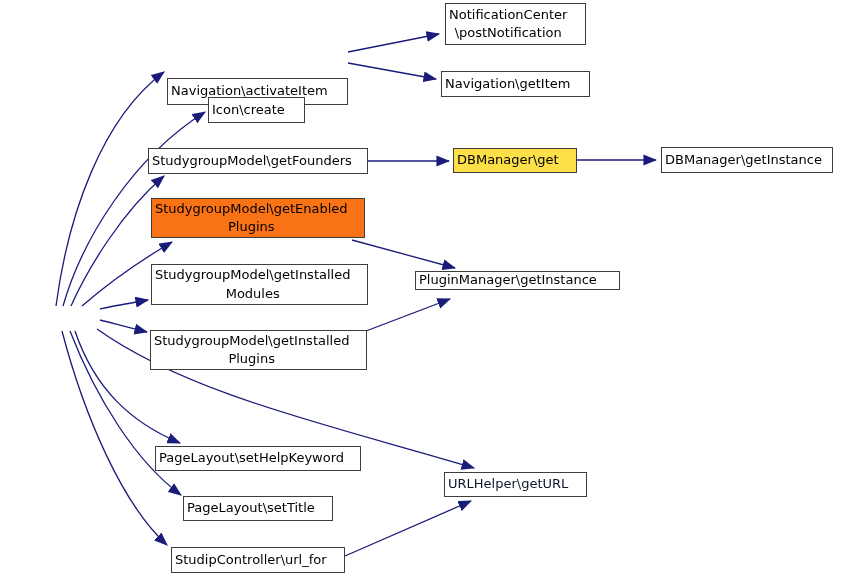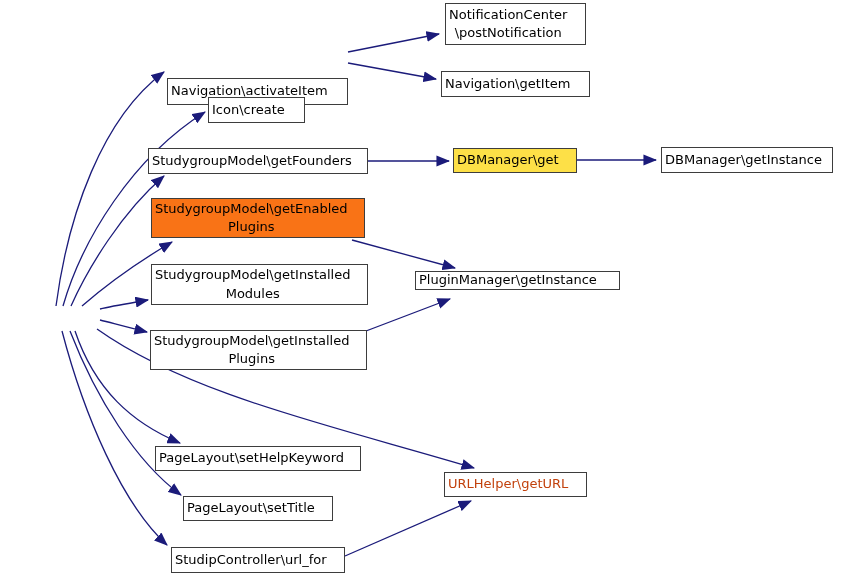--- a/index.html
+++ b/index.html
@@ -117,17 +117,17 @@
   </div>
 
   <div class="node" style="left: 661px; top: 147px; width: 172px; height: 26px; border-color: rgb(61, 61, 61); background: rgb(255, 255, 255); color: rgb(0, 0, 0);">
     <span>DBManager\getInstance</span>
   </div>
 
   <div class="node" style="left: 415px; top: 271px; width: 205px; height: 19px; border-color: rgb(61, 61, 61); background: rgb(255, 255, 255); color: rgb(0, 0, 0);">
     <span>PluginManager\getInstance</span>
   </div>
 
-  <div class="node" style="left: 444px; top: 472px; width: 143px; height: 25px; border-color: rgb(61, 61, 61); background: rgb(255, 255, 255); color: #c2410c;">
+  <div class="node" style="left: 444px; top: 472px; width: 143px; height: 25px; border-color: rgb(61, 61, 61); background: rgb(255, 255, 255); color: #0f172a;">
     <span>URLHelper\getURL</span>
   </div>
 
 </div>
 
 </body></html>

